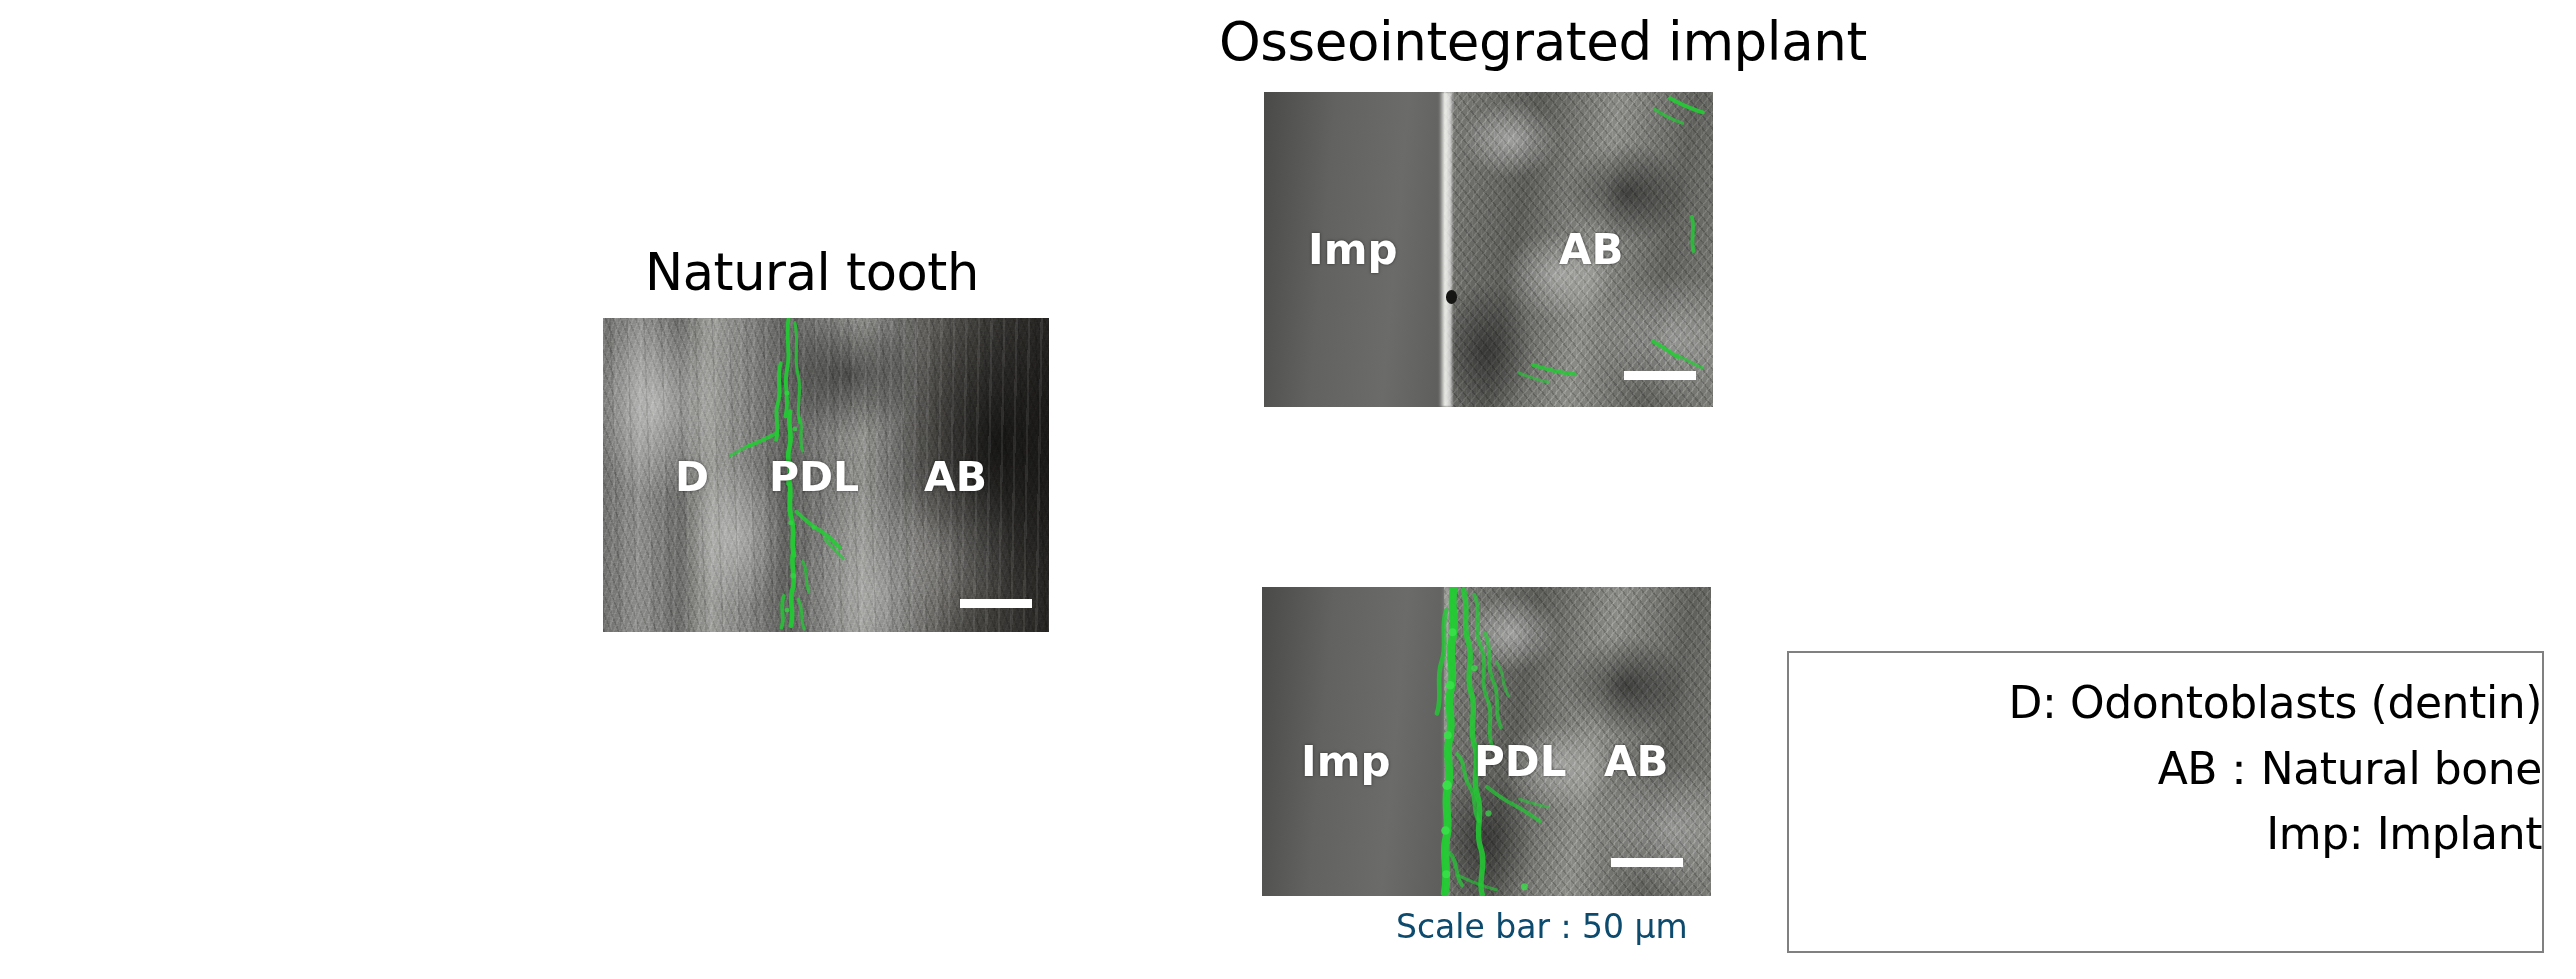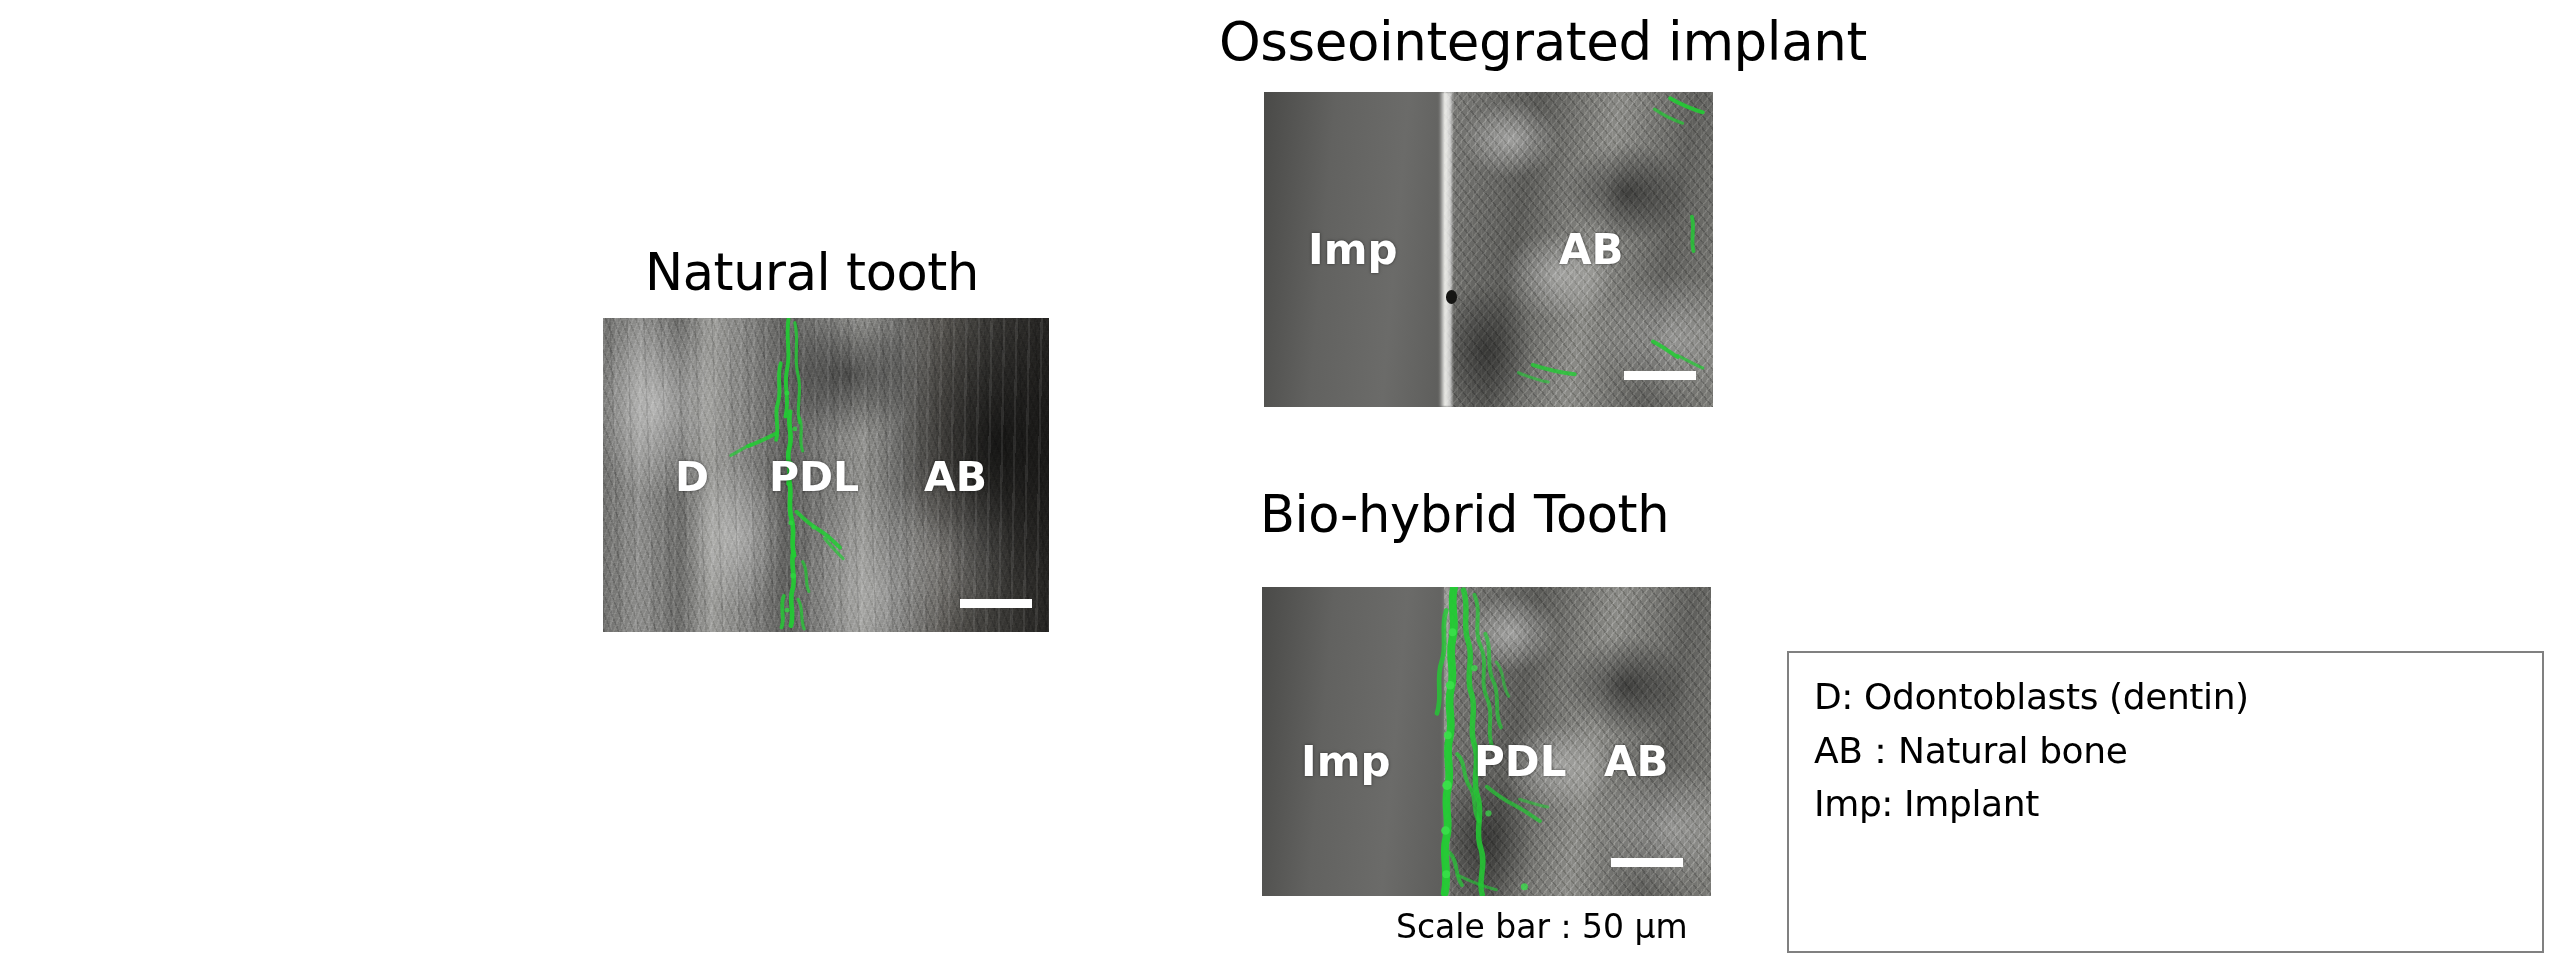--- a/index.html
+++ b/index.html
@@ -136,56 +136,56 @@
     background: #ffffff;
     height: 8.6px;
   }
 
   
   #scale-caption {
     position: absolute;
     left: 1396px;
     top: 907px;
     font-size: 33px;
-    color: #000000;
+    color: #0c4a6e;
     white-space: nowrap;
     font-family: "DejaVu Sans", "Liberation Sans", sans-serif;
   }
 
   
   #legend-box {
     position: absolute;
     left: 1787px;
     top: 651px;
     width: 757px;
     height: 302px;
     border: 2.3px solid #808080;
     background: #ffffff;
     box-sizing: border-box;
     padding: 17px 0 0 25px;
   }
   .legend-line {
-    font-size: 36px;
+    font-size: 44px;
     line-height: 1.49;
     color: #000000;
     white-space: nowrap;
     letter-spacing: -0.4px;
     font-family: "DejaVu Sans", "Liberation Sans", sans-serif;
+    text-align: right;
   }
 </style>
 </head>
 <body>
 
 <div id="figure">
 
   <div class="panel-title" id="title-osseo">Osseointegrated implant</div>
 
   <div class="panel-title" id="title-natural">Natural tooth</div>
 
-  <div class="panel-title" id="title-biohybrid">Bio-hybrid Tooth</div>
 
   <div class="micrograph" id="panel-natural">
 
     <div class="tissue-layer nat-base"></div>
     <div class="tissue-layer nat-speckle"></div>
     <div class="tissue-layer nat-fibers"></div>
 
     <div class="fluor">
       <svg viewBox="0 0 572 402" preserveAspectRatio="none">
         <g fill="none" stroke="#22cc33" stroke-linecap="round">

